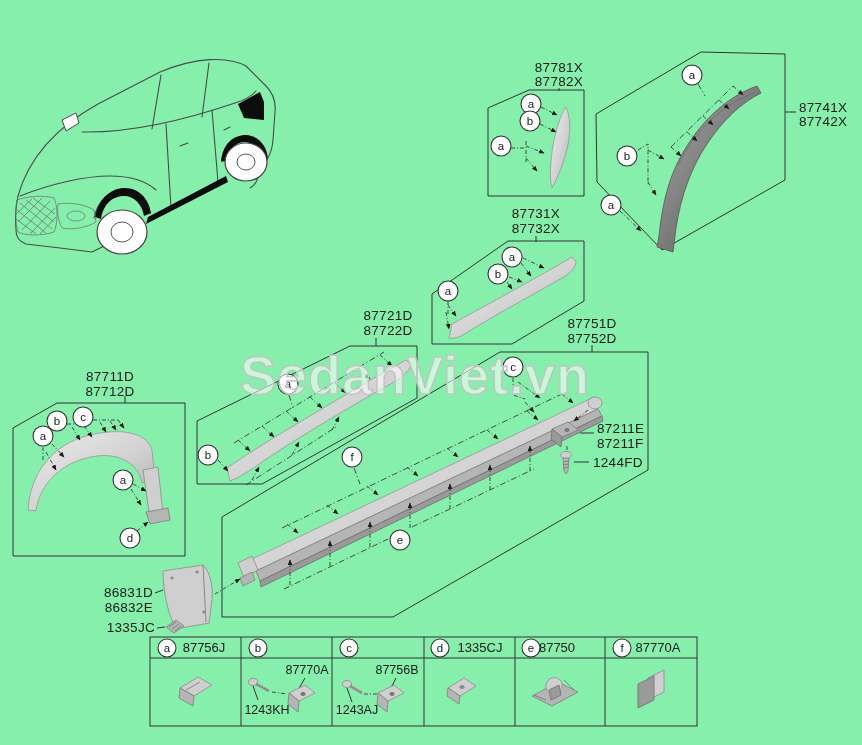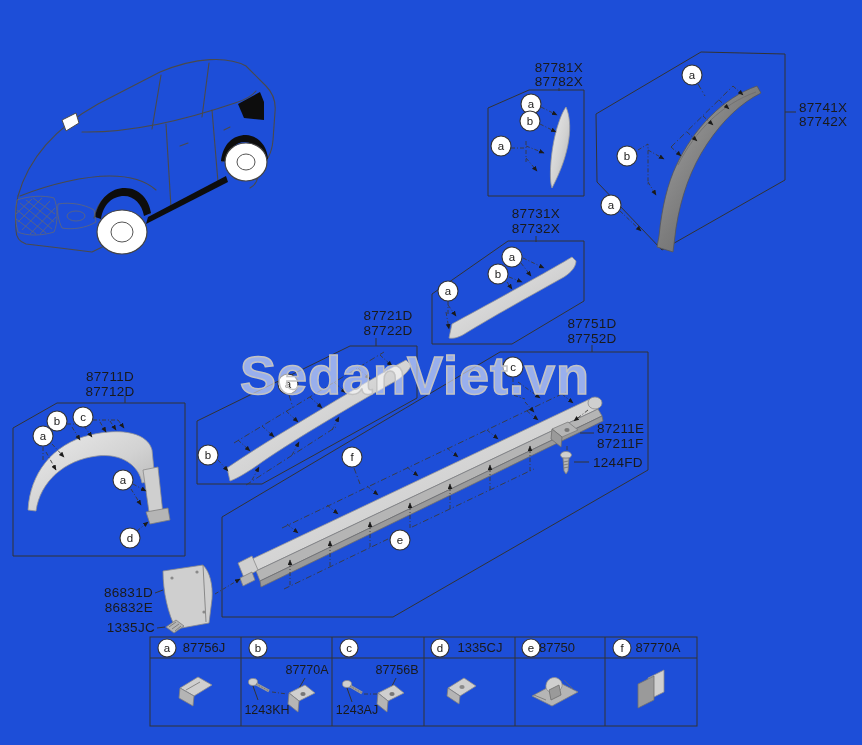--- a/index.html
+++ b/index.html
@@ -1,16 +1,16 @@
 <!DOCTYPE html>
 <html><head>
 <meta charset="utf-8">
 <style>
   html,body{margin:0;padding:0;background:#fff;}
-  .stage{position:relative;width:862px;height:745px;background:#1d4ed8;overflow:hidden;
+  .stage{position:relative;width:862px;height:745px;background:#86efac;overflow:hidden;
          font-family:"Liberation Sans",sans-serif;}
   svg{position:absolute;left:0;top:0;}
   svg text{font-family:"Liberation Sans",sans-serif;fill:#1a1a1a;}
   .plabel{font-size:13.5px;letter-spacing:.3px;}
   .clabel{font-size:11.5px;}
   .lgd{font-size:13px;}
   .inlbl{font-size:12.5px;}
   .wm{font-size:54px;font-weight:bold;fill:rgba(255,255,255,.55);stroke:#c3c3c3;
       stroke-width:1.5px;letter-spacing:1px;}
   .box{fill:none;stroke:#333;stroke-width:1;}

